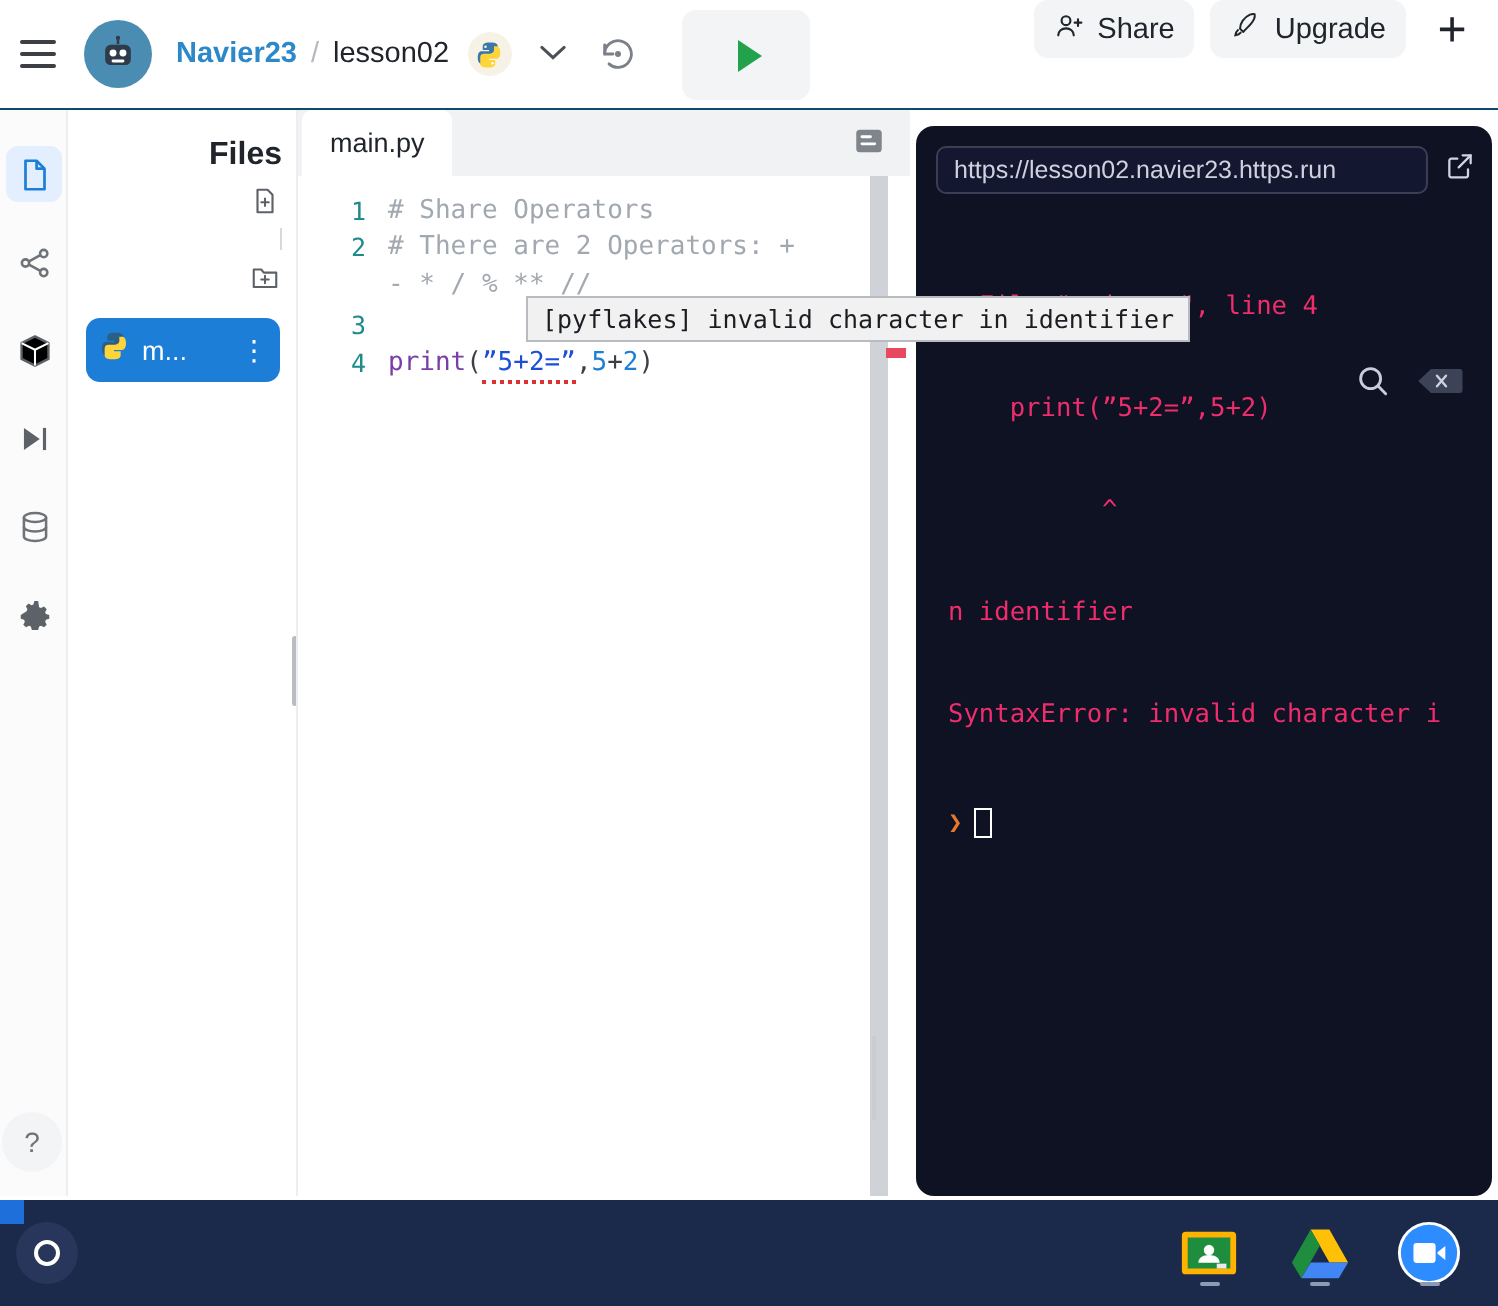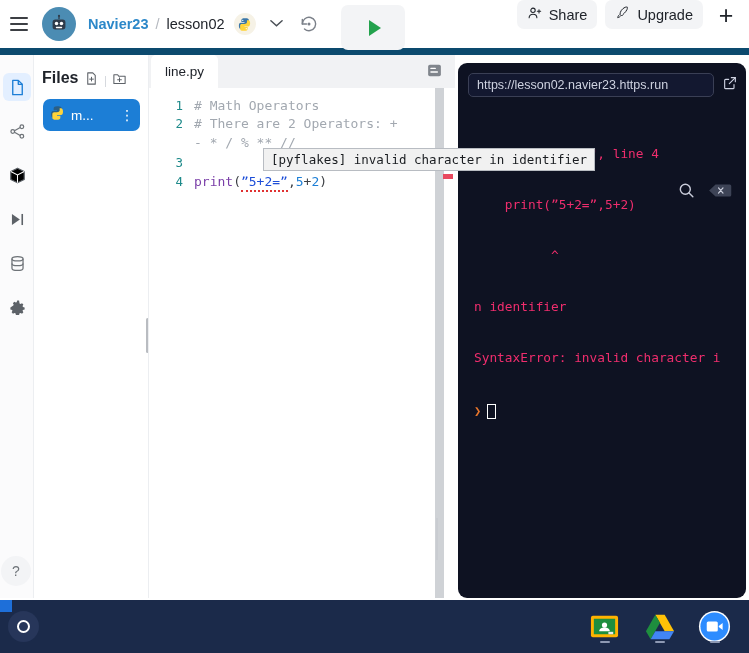--- a/index.html
+++ b/index.html
@@ -8,21 +8,21 @@
     font-family: "Liberation Sans", sans-serif;
     overflow: hidden;
     background: #ffffff;
   }
   #app { position: relative; width: 749px; height: 653px; background:#fff; }
 
   
   .header {
     position: absolute; left:0; top:0; width:749px; height:55px;
     background:#ffffff; display:flex; align-items:center;
-    border-bottom:7px solid #0c4a6e;
+    border-bottom:1px solid #0c4a6e;
   }
   .hamburger { width:26px; height:26px; margin-left:6px; margin-right:4px;
     display:flex; flex-direction:column; justify-content:center; gap:4px; cursor:pointer; }
   .hamburger i { display:block; height:2px; background:#3c3f44; border-radius:1px; width:18px; margin-left:4px;}
   .avatar { width:34px; height:34px; border-radius:50%; background:#4b8cb3;
     display:flex; align-items:center; justify-content:center; margin-left:6px; flex:none; }
   .avatar svg { display:block; }
   .crumbs { display:flex; align-items:center; margin-left:12px; font-size:14.5px; white-space:nowrap; }
   .crumb-user { color:#2c88c9; font-weight:600; cursor:pointer; }
   .crumb-sep { color:#b4b8bf; margin:0 7px; }
@@ -49,21 +49,21 @@
     background:#fbfbfc; border-right:1px solid #eceef1; padding-top:10px; }
   .rail-item { width:34px; height:44px; display:flex; align-items:center; justify-content:center; cursor:pointer; }
   .rail-item.active .railbox { background:#e3efff; }
   .railbox { width:28px; height:28px; border-radius:6px; display:flex; align-items:center; justify-content:center; }
   .help-btn { position:absolute; left:1px; bottom:12px; width:30px; height:30px; border-radius:50%;
     background:#f3f4f6; display:flex; align-items:center; justify-content:center;
     font-size:14px; color:#6e7378; cursor:pointer; }
 
   
   .files { position:absolute; left:34px; top:55px; width:113px; height:543px; background:#fff; }
-  .files-hd { display:flex; align-items:flex-end; padding:14px 6px 0 8px; gap:5px; }
+  .files-hd { display:flex; align-items:flex-end; padding:14px 6px 0 8px; gap:5px;flex-direction:column; }
   .files-title { font-size:16px; font-weight:700; color:#20242b; }
   .ficon { width:17px; height:17px; display:flex; align-items:center; justify-content:center; cursor:pointer; }
   .fdiv { width:1px; height:11px; background:#d6d9de; }
   .file-item { margin:12px 7px 0 9px; height:32px; background:#1c7ed6; border-radius:7px;
     display:flex; align-items:center; padding:0 6px; gap:6px; cursor:pointer; }
   .file-name { color:#fff; font-size:13.5px; flex:1; }
   .kebab { color:#fff; font-size:14px; letter-spacing:0; line-height:1; cursor:pointer; }
   .resize-h { position:absolute; left:146px; top:318px; width:3px; height:35px;
     background:#b9bcc1; border-radius:2px; cursor:col-resize; }
 
@@ -291,34 +291,34 @@
       </span>
       <span class="file-name">m...</span>
       <span class="kebab">⋮</span>
     </div>
   </div>
 
   <div class="resize-h"></div>
 
   <div class="editor">
     <div class="tabbar">
-      <div class="tab">line.py</div>
+      <div class="tab">main.py</div>
       <span class="panelicon">
         <svg width="17" height="17" viewBox="0 0 24 24" aria-hidden="true">
           <rect x="3" y="4" width="18" height="16" rx="2.5" fill="#80858c"></rect>
           <rect x="6" y="8" width="8" height="2" rx="1" fill="#ffffff"></rect>
           <rect x="6" y="13" width="11" height="2" rx="1" fill="#ffffff"></rect>
         </svg>
       </span>
     </div>
 
     <div class="code-area">
       <div class="crow" style="margin-top:8px;">
         <span class="gut">1</span>
-        <span class="ctext cmt"># Math Operators</span>
+        <span class="ctext cmt"># Share Operators</span>
       </div>
       <div class="crow">
         <span class="gut">2</span>
         <span class="ctext cmt"># There are 2 Operators: +</span>
       </div>
       <div class="crow">
         <span class="gut"></span>
         <span class="ctext cmt">- * / % ** //</span>
       </div>
       <div class="crow" style="margin-top:2px;">

